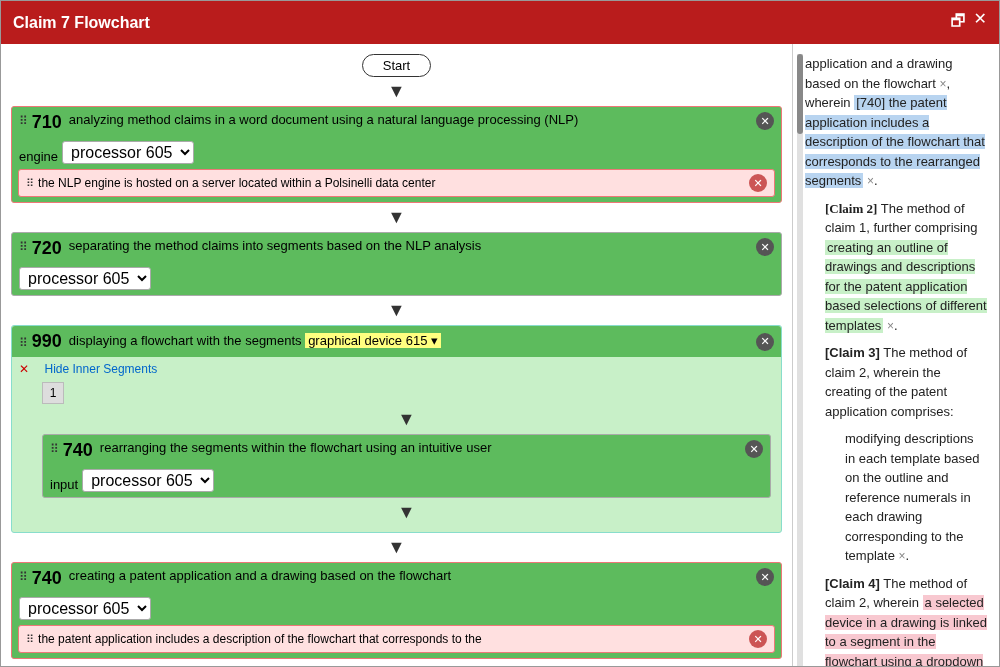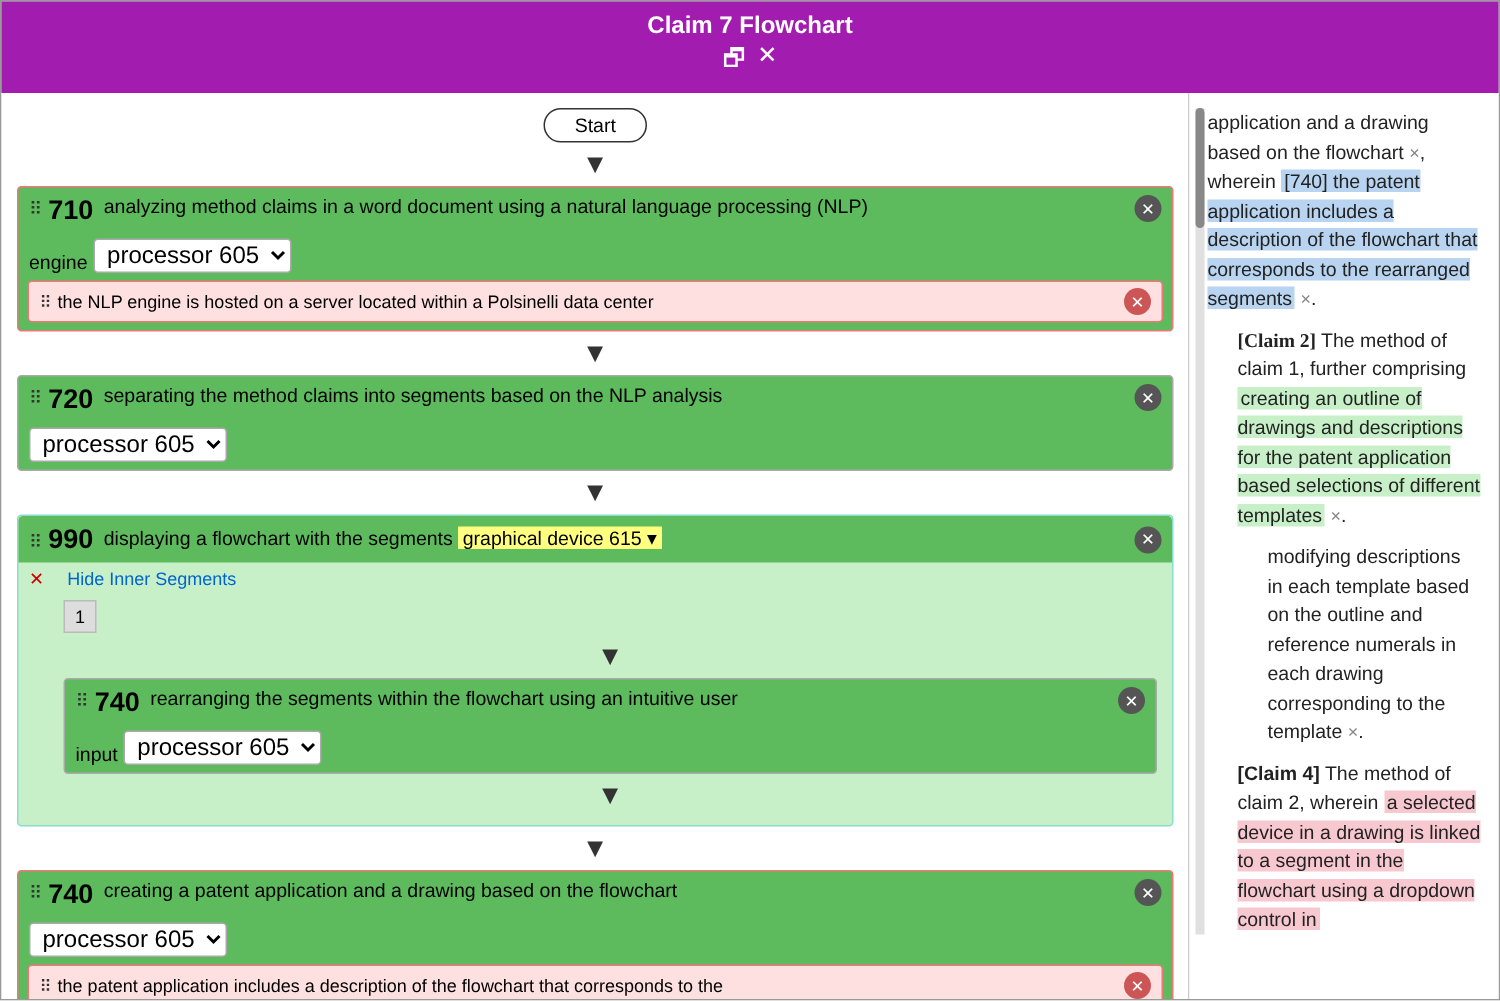--- a/index.html
+++ b/index.html
@@ -1,28 +1,27 @@
 <!DOCTYPE html>
 <html><head>
   <meta charset="utf-8">
   <style>
     * { box-sizing: border-box; margin: 0; padding: 0; font-family: Arial, sans-serif; }
     body { width: 1000px; height: 667px; overflow: hidden; background: #f0f0f0; }
 
     .window { width: 1000px; height: 667px; border: 1px solid #999; display: flex; flex-direction: column; }
 
     .title-bar {
-      background: #a21caf;
+      background: #b91c1c;
       color: white;
       padding: 8px 12px;
       display: flex;
       align-items: center;
       justify-content: space-between;
       flex-shrink: 0;
-      flex-direction: column;
     }
     .title-bar-title { font-size: 16px; font-weight: bold; }
     .title-bar-controls { display: flex; gap: 8px; }
     .title-bar-controls span { cursor: pointer; font-size: 16px; }
 
     .content-area {
       display: flex;
       flex: 1;
       overflow: hidden;
       background: white;
@@ -327,20 +326,23 @@
         </div>
 
         <p>
           application and a drawing based on the flowchart <span class="close-x">×</span>, wherein <span class="highlighted-text">[740] the patent application includes a description of the flowchart that corresponds to the <span style="font-weight:normal;margin-top:32px;">rearranged segments</span></span> <span class="close-x">×</span>.
         </p>
 
         <p style="margin-left:20px;">
           <span style="font-weight:bold;font-family:Liberation Serif, serif;">[Claim 2]</span>  The method of claim 1, further comprising  <span class="highlighted-green">creating an outline of drawings and descriptions for the patent application based selections of different templates</span> <span class="close-x">×</span>.
         </p>
 
+        <p style="margin-left:20px;">
+          <span style="font-weight:bold;">[Claim 3]</span>  The method of claim 2, wherein the creating of the patent application comprises:
+        </p>
 
         <p style="margin-left:40px;">
           modifying descriptions in each template based on the outline and reference numerals in each drawing corresponding to the template <span class="close-x">×</span>.
         </p>
 
         <p style="margin-left:20px;">
           <span style="font-weight:bold;">[Claim 4]</span>  The method of claim 2, wherein <span class="highlighted-pink">a selected device in a drawing is linked to a segment in the flowchart using a dropdown control in</span>
         </p>
 
       </div>

